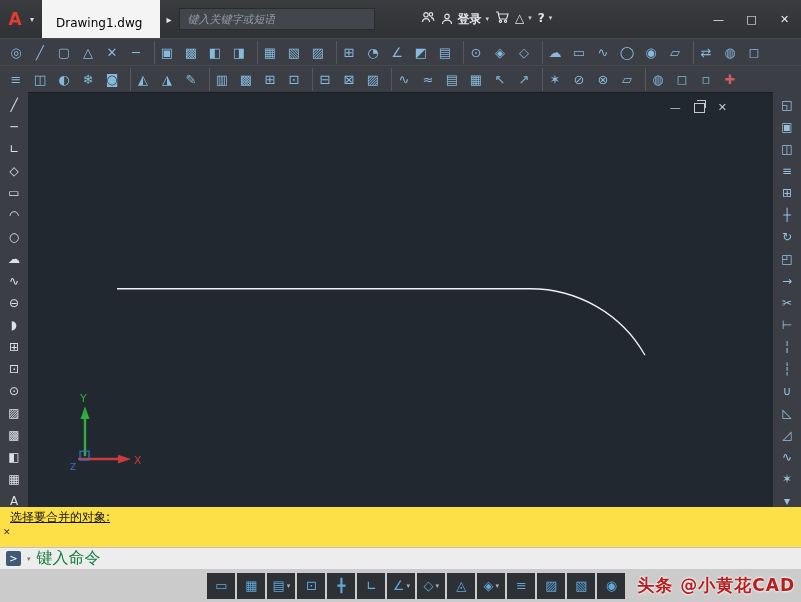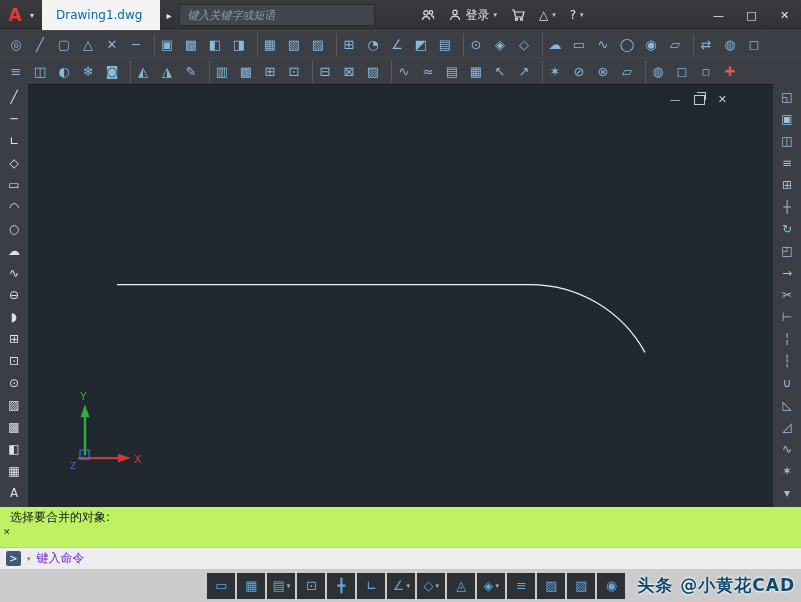--- a/index.html
+++ b/index.html
@@ -4,25 +4,25 @@
 <style>
   html,body{margin:0;padding:0;}
   body{width:801px;height:602px;overflow:hidden;font-family:"DejaVu Sans","Liberation Sans",sans-serif;}
   .window{width:801px;height:602px;display:flex;flex-direction:column;background:#3a3d42;user-select:none;}
 
   
   .titlebar{flex:0 0 30px;display:flex;align-items:center;background:linear-gradient(#3a3c40,#2f3135);}
   .logo{width:30px;height:30px;display:flex;align-items:center;justify-content:center;cursor:pointer;}
   .logo-a{color:#e23b30;font-weight:bold;font-size:17px;}
   .tb-caret{color:#d6dade;font-size:8px;margin-right:8px;cursor:pointer;}
-  .tab{height:30px;background:#f4f4f4;display:flex;align-items:center;padding:0 18px 0 14px;font-size:12px;color:#0369a1;cursor:pointer;}
+  .tab{height:30px;background:#f4f4f4;display:flex;align-items:center;padding:8px 18px 0 14px;font-size:12px;color:#000000;cursor:pointer;}
   .tab-arrow{color:#e8eaec;font-size:10px;margin:0 8px 0 6px;cursor:pointer;}
   .search{width:180px;height:20px;background:#42464c;border:1px solid #292b2e;display:flex;align-items:center;padding:0 7px;cursor:text;text-align:center;}
   .search-text{color:#979ca3;font-size:11px;font-style:italic;white-space:nowrap;overflow:hidden;}
-  .tb-cluster{display:flex;align-items:center;margin-left:46px;gap:14px;}
+  .tb-cluster{display:flex;align-items:flex-start;margin-left:46px;gap:6px;font-weight:bold;}
   .tb-item{display:flex;align-items:center;gap:4px;color:#e2e5e9;font-size:12px;cursor:pointer;}
   .tb-item svg{stroke:#dbe0e5;fill:none;stroke-width:1.2;}
   .mini-caret{font-size:7px;color:#c9ced4;}
   .win-controls{margin-left:auto;display:flex;height:30px;}
   .win-btn{width:33px;display:flex;align-items:center;justify-content:center;color:#eceff1;font-size:11px;cursor:pointer;}
 
   
   .toolbar{flex:0 0 27px;display:flex;align-items:center;background:#3b3e44;border-top:1px solid #46484d;padding-left:4px;box-sizing:border-box;overflow:hidden;}
   .t-icon{width:24px;height:23px;flex:0 0 auto;display:flex;align-items:center;justify-content:center;color:#85b9dd;font-size:13px;cursor:pointer;}
   .toolbar .t-icon.sep{border-left:1px solid #55585d;margin-left:6px;}
@@ -34,34 +34,34 @@
   .side.left .t-icon{color:#dde1e6;}
   .side.right .t-icon{color:#97c2e4;}
   .canvas{flex:1 1 auto;position:relative;background:#212830;overflow:hidden;border-top:1px solid #1a1e24;}
   .draw{position:absolute;inset:0;width:100%;height:100%;}
   .doc-controls{position:absolute;top:8px;right:46px;display:flex;gap:13px;align-items:center;color:#c3c9cf;font-size:11px;}
   .doc-controls span{cursor:pointer;}
   .restore-glyph{width:9px;height:8px;border:1px solid currentColor;position:relative;display:inline-block;}
   .restore-glyph::before{content:"";position:absolute;left:2px;top:-4px;width:8px;height:7px;border:1px solid currentColor;border-bottom:none;border-left:none;}
 
   
-  .cmd-history{flex:0 0 40px;background:#bef264;position:relative;padding:1px 6px 0 10px;box-sizing:border-box;font-size:12px;color:#161616;}
+  .cmd-history{flex:0 0 40px;background:#fde047;position:relative;padding:1px 6px 0 10px;box-sizing:border-box;font-size:12px;color:#161616;text-decoration:underline;}
   .cmd-line{height:19px;line-height:19px;white-space:pre;}
   .cmd-close{position:absolute;left:3px;top:20px;font-size:9px;color:#333;cursor:pointer;}
   .cmd-input{flex:0 0 22px;background:#ededed;border-top:1px solid #c2c2c2;display:flex;align-items:center;padding-left:6px;gap:6px;box-sizing:border-box;cursor:text;}
   .cmd-badge{width:15px;height:15px;background:#3f5a75;color:#fff;font-size:10px;display:flex;align-items:center;justify-content:center;border-radius:2px;cursor:pointer;}
   .cmd-caret{color:#777;font-size:7px;cursor:pointer;}
-  .cmd-placeholder{color:#6d28d9;font-size:12px;text-align:center;}
+  .cmd-placeholder{color:#15803d;font-size:16px;text-align:center;}
 
   
   .statusbar{flex:0 0 33px;background:#cbcbcb;display:flex;align-items:center;justify-content:flex-end;padding-right:6px;box-sizing:border-box;}
   .status-icons{display:flex;gap:2px;align-items:center;}
   .s-icon{min-width:24px;height:26px;background:#2d3136;color:#5fa8dc;display:flex;align-items:center;justify-content:center;font-size:13px;padding:0 2px;cursor:pointer;}
   .s-icon .dd{font-size:7px;color:#9fb6c6;margin-left:2px;}
-  .watermark{font-size:17px;font-weight:bold;color:#0c4a6e;margin-left:12px;letter-spacing:1px;white-space:nowrap;
+  .watermark{font-size:17px;font-weight:bold;color:#b91c1c;margin-left:12px;letter-spacing:1px;white-space:nowrap;
              text-shadow:0 1px 2px rgba(255,255,255,.85),0 -1px 2px rgba(255,255,255,.85);}
 </style>
 </head>
 <body>
 
 <div class="window">
 
   <div class="titlebar">
     <div class="logo">
       <span class="logo-a">A</span>

